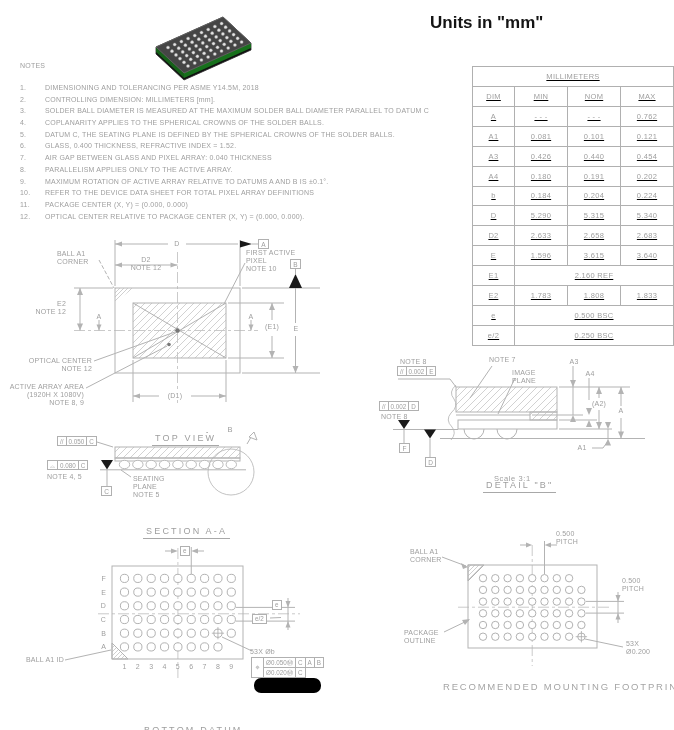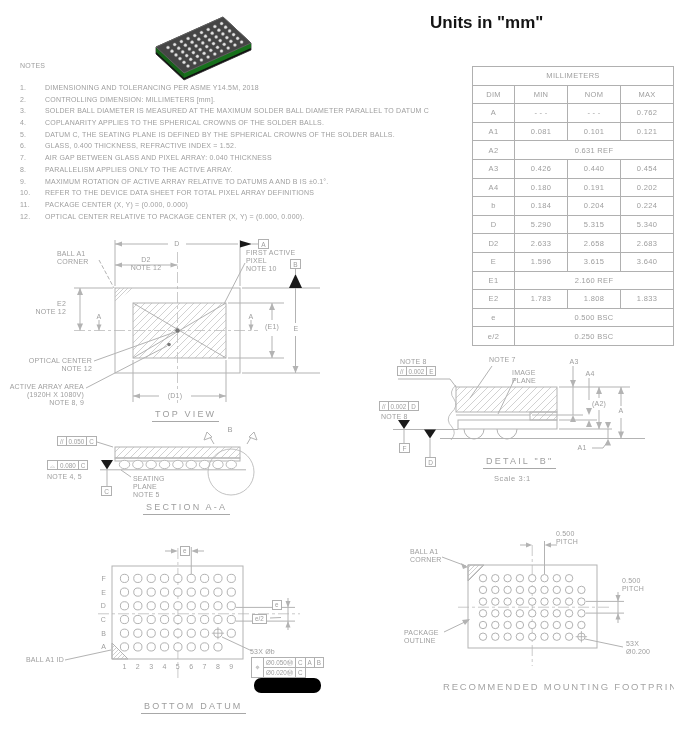--- a/index.html
+++ b/index.html
@@ -5,42 +5,42 @@
   html,body{margin:0;padding:0;}
   body{width:674px;height:730px;background:#ffffff;font-family:"Liberation Sans",sans-serif;overflow:hidden;}
   .sheet{position:relative;width:674px;height:730px;}
   svg{position:absolute;left:0;top:0;}
   svg text{font-family:"Liberation Sans",sans-serif;font-size:7px;fill:#9e9e9e;letter-spacing:.2px;}
   .lbl{position:absolute;font-size:7px;line-height:7.8px;color:#9e9e9e;letter-spacing:.2px;white-space:pre-line;}
   .r{text-align:right;}
   .c{text-align:center;}
   .bg{background:#fff;}
   .units{position:absolute;left:430px;top:13px;font-size:17px;font-weight:bold;color:#141414;}
-  .vtitle{position:absolute;font-size:9px;line-height:10px;letter-spacing:2.2px;color:#9e9e9e;border-bottom:1px solid #a8a8a8;padding:0 3px 2px 3px;white-space:nowrap;background:#fff;}
+  .vtitle{position:absolute;font-size:9px;line-height:10px;letter-spacing:2.2px;color:#9e9e9e;border-bottom:1px solid #a8a8a8;padding:0 3px 2px 3px;white-space:nowrap;background:#fff;margin-top:24px;}
   .ftitle{position:absolute;font-size:9.5px;line-height:11px;letter-spacing:1.8px;color:#a5a5a5;white-space:nowrap;}
   .scale{position:absolute;font-size:7.5px;color:#9e9e9e;letter-spacing:.6px;}
   .dbox{position:absolute;width:11px;height:10px;border:1px solid #b0b0b0;color:#9e9e9e;font-size:6.5px;line-height:9px;text-align:center;background:#fff;box-sizing:border-box;}
   .fcf{position:absolute;display:flex;background:#fff;}
   .fcf span{display:block;border:1px solid #b0b0b0;border-left:none;padding:0 2px;font-size:6.3px;line-height:9px;height:10px;box-sizing:border-box;color:#9e9e9e;}
   .fcf span:first-child{border-left:1px solid #b0b0b0;}
   .fcf2{position:absolute;display:flex;align-items:flex-start;background:#fff;}
   .fsym{width:13px;height:21px;border:1px solid #b0b0b0;box-sizing:border-box;display:flex;align-items:center;justify-content:center;font-size:8px;color:#9e9e9e;}
   .frows{display:flex;flex-direction:column;align-items:flex-start;}
   .frow{display:flex;height:11px;border:1px solid #b0b0b0;border-left:none;box-sizing:border-box;background:#fff;}
   .frow + .frow{margin-top:-1px;height:11px;}
   .frow span{display:block;font-size:6.3px;line-height:9px;padding:0 2px;color:#9e9e9e;border-left:1px solid #b0b0b0;}
   .frow span:first-child{border-left:none;}
   .ebox{position:absolute;border:1px solid #b0b0b0;font-size:6.3px;line-height:8px;color:#9e9e9e;padding:0 2px;background:#fff;}
   #notes-head{position:absolute;left:20px;top:62px;}
   #notes-list{position:absolute;left:20px;top:84px;width:452px;}
   .note-row{display:flex;margin-bottom:3.9px;font-size:7px;line-height:7.8px;color:#9e9e9e;letter-spacing:.2px;}
   .note-num{width:25px;flex:none;}
   .note-text{flex:1;}
   #dim-table-wrap{position:absolute;left:472px;top:66px;}
-  #dim-table{border-collapse:collapse;width:201px;height:280px;table-layout:fixed;}
+  #dim-table{border-collapse:collapse;width:201px;height:280px;table-layout:fixed;text-decoration:underline;}
   #dim-table td{border:1px solid #b0b0b0;font-size:7.5px;color:#9e9e9e;text-align:center;padding:0;height:16px;letter-spacing:.3px;}
   .blob{position:absolute;left:254px;top:678px;width:67px;height:15px;background:#000;border-radius:7px;}
 </style>
 </head>
 <body>
 
 <div class="sheet">
 
   <svg id="lw" width="674" height="730">
     <defs>
@@ -512,24 +512,20 @@
             <td>- - -</td>
             <td>0.762</td>
           </tr>
           <tr>
             <td>A1</td>
             <td>0.081</td>
             <td>0.101</td>
             <td>0.121</td>
           </tr>
           <tr>
-            <td>A2</td>
-            <td colspan="3">0.631 REF</td>
-          </tr>
-          <tr>
             <td>A3</td>
             <td>0.426</td>
             <td>0.440</td>
             <td>0.454</td>
           </tr>
           <tr>
             <td>A4</td>
             <td>0.180</td>
             <td>0.191</td>
             <td>0.202</td>

